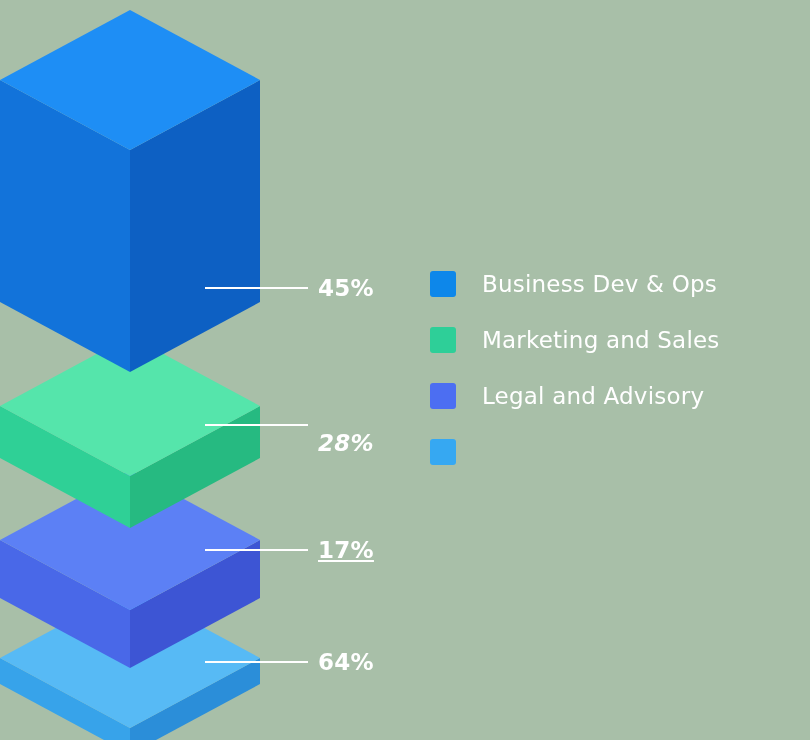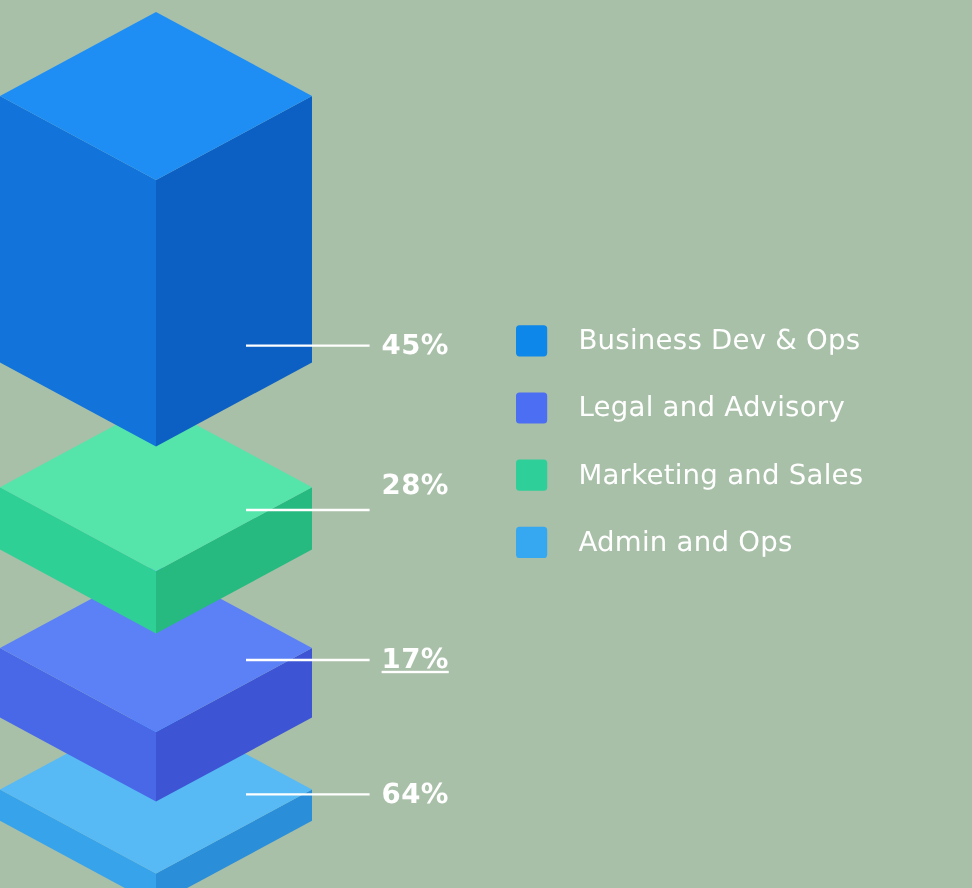--- a/index.html
+++ b/index.html
@@ -84,36 +84,35 @@
         <polygon points="130,10 260,80 130,150 0,80" fill="#1e8ef5"></polygon>
       </g>
       <line x1="205" x2="308" y1="288" y2="288" stroke="#ffffff" stroke-width="2"></line>
       <line x1="205" x2="308" y1="425" y2="425" stroke="#ffffff" stroke-width="2"></line>
       <line x1="205" x2="308" y1="550" y2="550" stroke="#ffffff" stroke-width="2"></line>
       <line x1="205" x2="308" y1="662" y2="662" stroke="#ffffff" stroke-width="2"></line>
     </svg>
 
   <div id="pct-labels">
       <div class="pct" style="top: 273px; color: rgb(255, 255, 255);">45%</div>
-      <div class="pct" style="top: 390px; color: rgb(255, 255, 255);">28%</div>
+      <div class="pct" style="top: 428px; color: rgb(255, 255, 255); font-style: italic;">28%</div>
       <div class="pct" style="top: 535px; color: rgb(255, 255, 255); text-decoration: underline;">17%</div>
       <div class="pct" style="top: 647px; color: rgb(255, 255, 255);">64%</div>
     </div>
 
   <div class="legend">
     <div class="legend-row">
       <span class="swatch" style="background: rgb(13, 135, 234);"></span>
       <span class="legend-label">Business Dev &amp; Ops</span>
     </div>
     <div class="legend-row">
+      <span class="swatch" style="background: rgb(46, 207, 152);"></span>
+      <span class="legend-label">Marketing and Sales</span>
+    </div>
+    <div class="legend-row">
       <span class="swatch" style="background: rgb(76, 110, 242);"></span>
       <span class="legend-label">Legal and Advisory</span>
     </div>
     <div class="legend-row">
-      <span class="swatch" style="background: rgb(46, 207, 152);"></span>
-      <span class="legend-label">Marketing and Sales</span>
-    </div>
-    <div class="legend-row">
       <span class="swatch" style="background: rgb(54, 168, 242);"></span>
-      <span class="legend-label">Admin and Ops</span>
     </div>
   </div>
 </div>
 
 </body></html>

